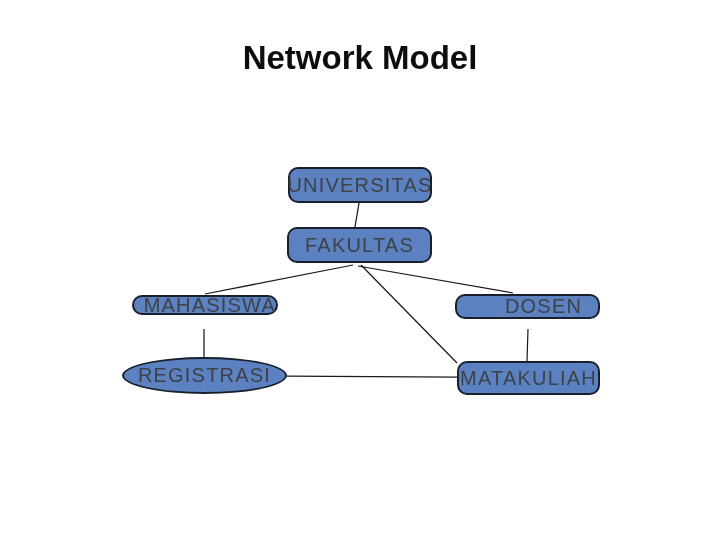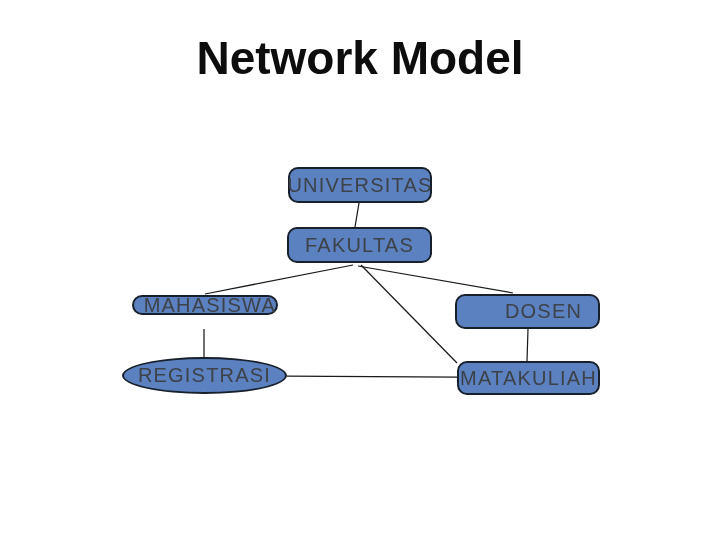--- a/index.html
+++ b/index.html
@@ -20,21 +20,21 @@
   }
   .slide-title {
     position: absolute;
     top: 32px;
     left: 0;
     width: 720px;
     margin: 0;
     text-align: center;
     font-family: "Liberation Sans", sans-serif;
     font-weight: bold;
-    font-size: 46px;
+    font-size: 33px;
     line-height: 52px;
     letter-spacing: 0px;
     color: #0d0d0d;
   }
   #edge-layer {
     position: absolute;
     left: 0; top: 0;
     width: 720px;
     height: 540px;
   }
@@ -76,21 +76,21 @@
   <div id="node-layer">
       <div class="node rounded-rect" style="left: 288px; top: 167px; width: 144px; height: 36px; background: rgb(91, 129, 193); border-color: rgb(24, 32, 44); color: rgb(61, 66, 72);">
         <span>UNIVERSITAS</span>
       </div>
       <div class="node rounded-rect" style="left: 287px; top: 227px; width: 145px; height: 36px; background: rgb(91, 129, 193); border-color: rgb(24, 32, 44); color: rgb(61, 66, 72); text-align: center;">
         <span>FAKULTAS</span>
       </div>
       <div class="node rounded-rect" style="left: 132px; top: 295px; width: 146px; height: 20px; background: rgb(91, 129, 193); border-color: rgb(24, 32, 44); color: rgb(61, 66, 72); justify-content: flex-end;">
         <span>MAHASISWA</span>
       </div>
-      <div class="node rounded-rect" style="left: 455px; top: 294px; width: 145px; height: 35px; background: rgb(91, 129, 193); border-color: rgb(24, 32, 44); color: rgb(61, 66, 72); padding-left: 32px;">
+      <div class="node rounded-rect" style="left: 455px; top: 294px; width: 145px; height: 25px; background: rgb(91, 129, 193); border-color: rgb(24, 32, 44); color: rgb(61, 66, 72); padding-left: 32px;">
         <span>DOSEN</span>
       </div>
       <div class="node ellipse" style="left: 122px; top: 357px; width: 165px; height: 37px; background: rgb(91, 129, 193); border-color: rgb(24, 32, 44); color: rgb(61, 66, 72);">
         <span>REGISTRASI</span>
       </div>
       <div class="node rounded-rect" style="left: 457px; top: 361px; width: 143px; height: 34px; background: rgb(91, 129, 193); border-color: rgb(24, 32, 44); color: rgb(61, 66, 72);">
         <span>MATAKULIAH</span>
       </div>
     </div>
 </div>

